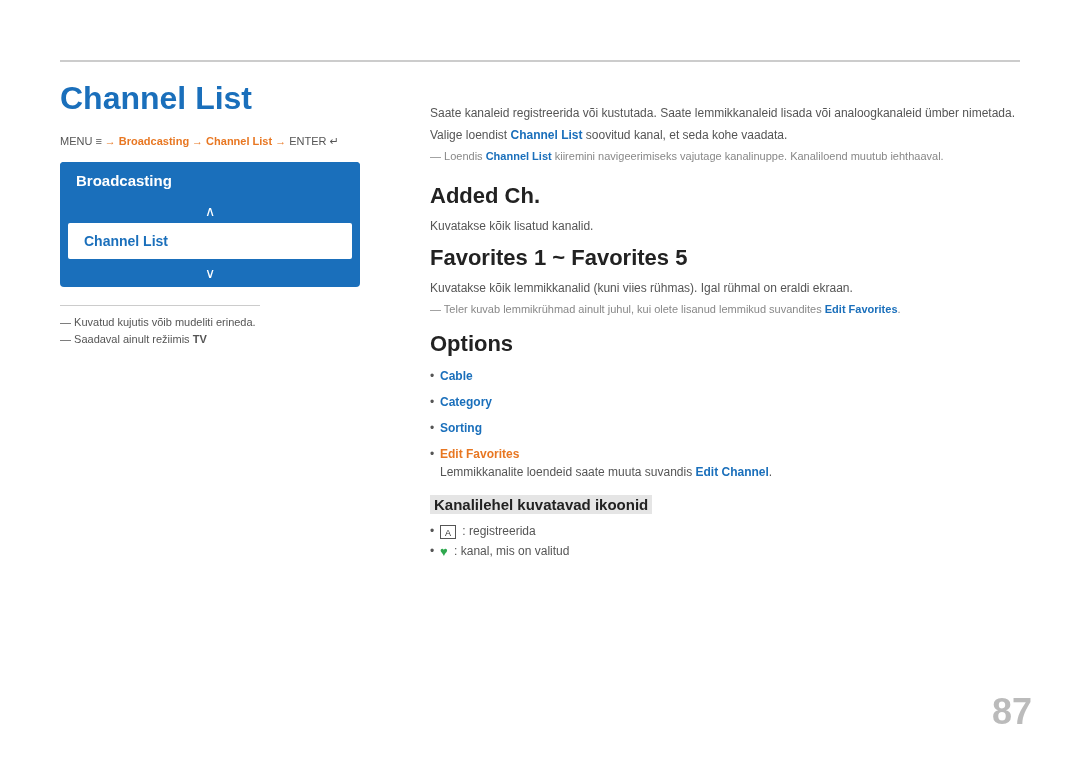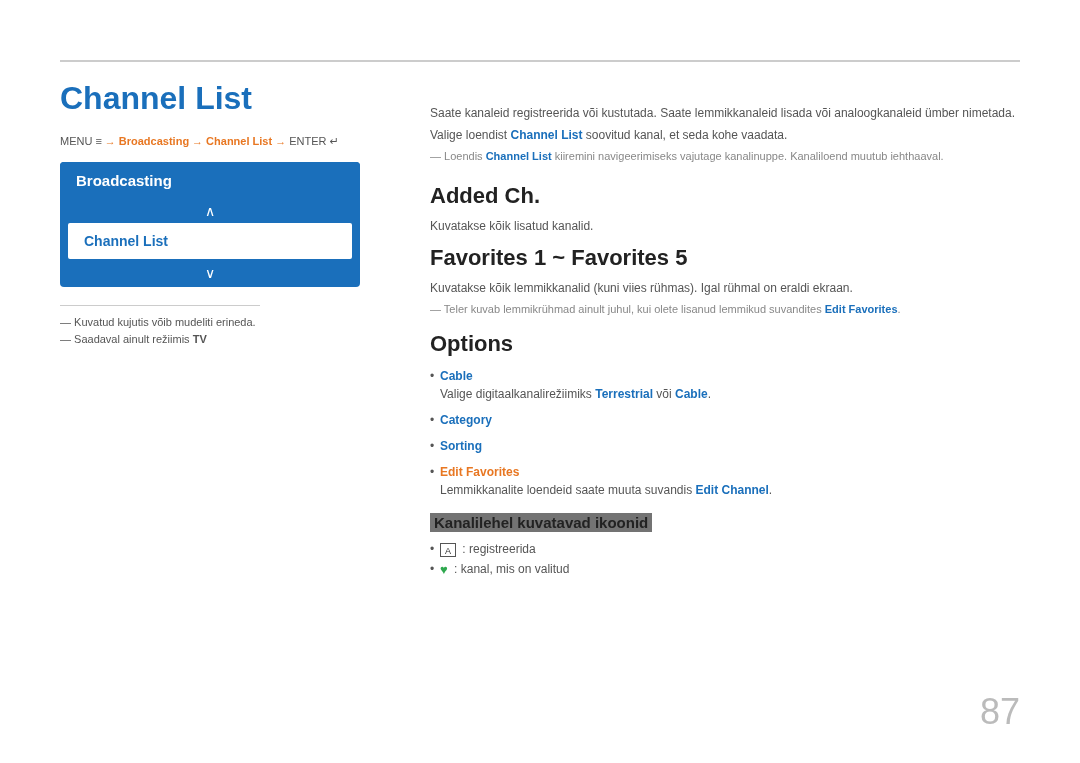--- a/index.html
+++ b/index.html
@@ -210,21 +210,21 @@
       color: #e87722;
       font-weight: bold;
     }
 
     .opt-highlight {
       color: #1a6fbb;
       font-weight: bold;
     }
 
     .highlight-section {
-      background: #737373;
+      background: #e5e5e5;
       display: inline;
       font-size: 15px;
       font-weight: bold;
       color: #222;
       padding: 1px 4px;
       margin-top: 14px;
       margin-bottom: 10px;
       display: block;
       width: fit-content;
     }
@@ -266,24 +266,24 @@
     .heart-icon {
       color: #2ea84e;
       font-size: 13px;
       margin-right: 3px;
       vertical-align: middle;
     }
 
     .page-number {
       position: absolute;
       bottom: 30px;
-      right: 60px;
+      right: 48px;
       font-size: 36px;
       color: #bbb;
-      font-weight: 400;
+      font-weight: 700;
     }
   </style>
 </head>
 <body>
 
 <div class="top-line"></div>
 
 <div class="left-col">
   <h1 class="page-title">Channel List</h1>
 
@@ -335,21 +335,20 @@
   <h2 class="section-title">Favorites 1 ~ Favorites 5</h2>
   <p class="section-desc">Kuvatakse kõik lemmikkanalid (kuni viies rühmas). Igal rühmal on eraldi ekraan.</p>
   <p class="section-note">
     ― Teler kuvab lemmikrühmad ainult juhul, kui olete lisanud lemmikud suvandites <span class="highlight-blue">Edit Favorites</span>.
   </p>
 
   <h2 class="options-title">Options</h2>
   <ul class="options-list">
     <li>
       <span class="opt-label">Cable</span><br>
-      <span>Valige digitaalkanalirežiimiks <span class="opt-highlight">Terrestrial</span> või <span class="opt-highlight">Cable</span>.</span>
     </li>
     <li>
       <span class="opt-label">Category</span><br>
     </li>
     <li>
       <span class="opt-label">Sorting</span><br>
     </li>
     <li>
       <span class="opt-label-orange">Edit Favorites</span><br>
       <span>Lemmikkanalite loendeid saate muuta suvandis <span class="opt-highlight">Edit Channel</span>.</span>

